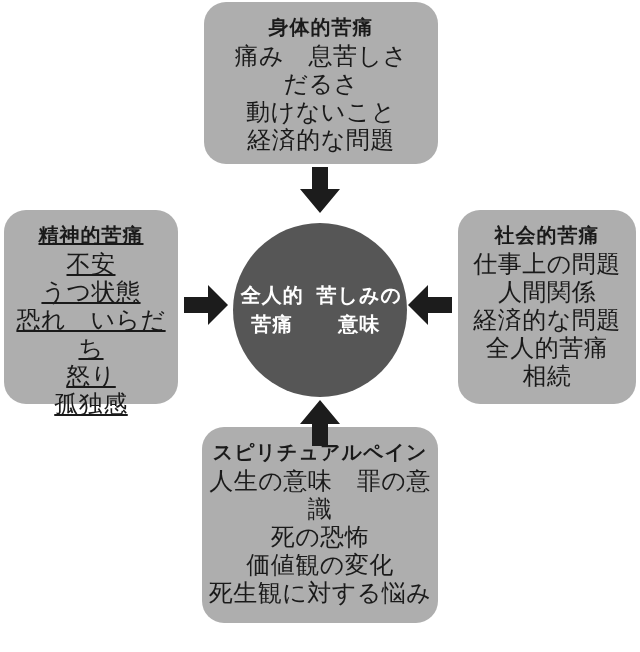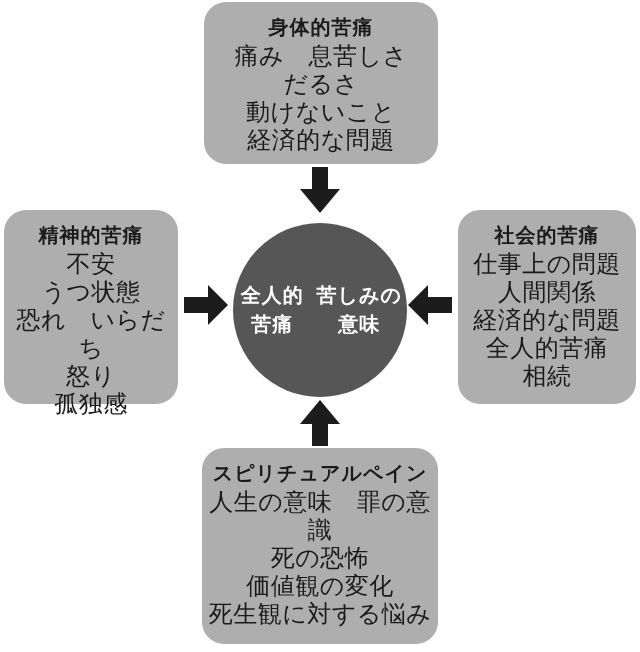--- a/index.html
+++ b/index.html
@@ -14,23 +14,23 @@
     background:var(--box_bg, #aeaeae);
     border-radius:22px;
     text-align:center;
     color:var(--box_text, #1a1a1a);
     box-sizing:border-box;
     padding-top:10px;
   }
   .box-title { font-weight:bold; font-size:20px; line-height:30px; letter-spacing:1px; }
   .box-item  { font-size:24px; line-height:28px; letter-spacing:0.5px; }
   .box-top    { left:204px; top:2px;   width:234px; height:162px; }
-  .box-left   { left:4px;   top:210px; width:174px; height:194px; }
+  .box-left   { left:4px;   top:210px; width:174px; height:194px;text-decoration:underline; }
   .box-right  { left:458px; top:210px; width:178px; height:194px; }
-  .box-bottom { left:202px; top:448px; width:236px; height:196px; }
+  .box-bottom { left:202px; top:427px; width:236px; height:196px; }
   .circle {
     position:absolute; left:233px; top:223px; width:174px; height:174px;
     border-radius:50%;
     background:var(--circle_bg, #565656);
     color:var(--circle_text, #ffffff);
     display:flex; flex-direction:row; align-items:center; justify-content:center;
     font-weight:bold; font-size:20px; line-height:29px; letter-spacing:1px;
     text-align:center;
   }
   .arrow { position:absolute; display:block; }

